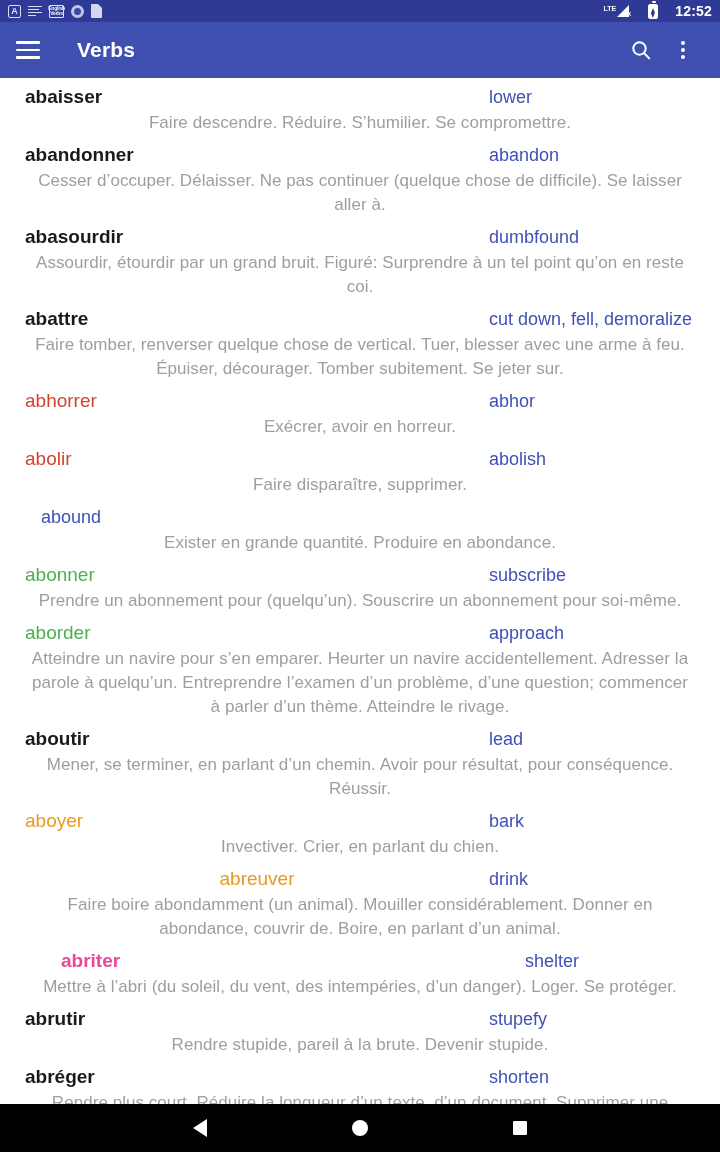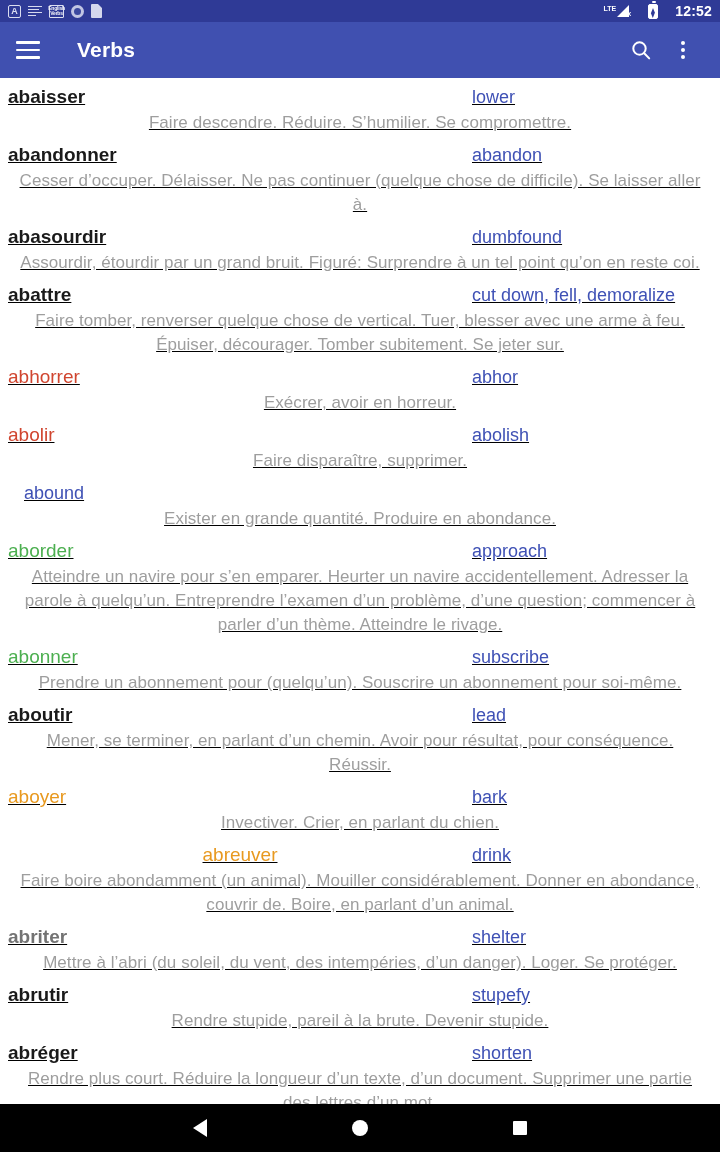--- a/index.html
+++ b/index.html
@@ -246,23 +246,22 @@
 
   
   #list {
     flex: 1 1 auto;
     background: #ffffff;
     overflow: hidden;
     padding-top: 2px;
     box-sizing: border-box;
   }
   .entry {
-    padding: 0 8px;
-    box-sizing: border-box;
-    text-decoration: underline;
+    padding: 0 25px;
+    box-sizing: border-box;
   }
   .entry-head {
     display: flex;
     align-items: baseline;
     justify-content: flex-start;
     padding-top: 5px;
   }
   .fr {
     font-size: 19px;
     font-weight: bold;
@@ -434,34 +433,34 @@
         <div class="def">Faire disparaître, supprimer.</div>
       </div>
       <div class="entry">
         <div class="entry-head">
           <span class="en" style="color: rgb(63, 81, 181); margin-left: 16px;">abound</span>
         </div>
         <div class="def">Exister en grande quantité. Produire en abondance.</div>
       </div>
       <div class="entry">
         <div class="entry-head">
+          <span class="fr" style="color: rgb(76, 175, 80); font-weight: normal;">abonner</span>
+          <span class="en" style="color: rgb(63, 81, 181);">subscribe</span>
+        </div>
+        <div class="def">Prendre un abonnement pour (quelqu’un). Souscrire un abonnement pour soi-même.</div>
+      </div>
+      <div class="entry">
+        <div class="entry-head">
           <span class="fr" style="color: rgb(76, 175, 80); font-weight: normal;">aborder</span>
           <span class="en" style="color: rgb(63, 81, 181);">approach</span>
         </div>
         <div class="def">Atteindre un navire pour s’en emparer. Heurter un navire accidentellement. Adresser la parole à quelqu’un. Entreprendre l’examen d’un problème, d’une question; commencer à parler d’un thème. Atteindre le rivage.</div>
       </div>
       <div class="entry">
         <div class="entry-head">
-          <span class="fr" style="color: rgb(76, 175, 80); font-weight: normal;">abonner</span>
-          <span class="en" style="color: rgb(63, 81, 181);">subscribe</span>
-        </div>
-        <div class="def">Prendre un abonnement pour (quelqu’un). Souscrire un abonnement pour soi-même.</div>
-      </div>
-      <div class="entry">
-        <div class="entry-head">
           <span class="fr" style="color: rgb(26, 26, 26); font-weight: bold;">aboutir</span>
           <span class="en" style="color: rgb(63, 81, 181);">lead</span>
         </div>
         <div class="def">Mener, se terminer, en parlant d’un chemin. Avoir pour résultat, pour conséquence. Réussir.</div>
       </div>
       <div class="entry">
         <div class="entry-head">
           <span class="fr" style="color: rgb(232, 153, 31); font-weight: normal;">aboyer</span>
           <span class="en" style="color: rgb(63, 81, 181);">bark</span>
         </div>
@@ -469,21 +468,21 @@
       </div>
       <div class="entry">
         <div class="entry-head">
           <span class="fr" style="color: rgb(232, 153, 31); font-weight: normal; text-align: center;">abreuver</span>
           <span class="en" style="color: rgb(63, 81, 181);">drink</span>
         </div>
         <div class="def">Faire boire abondamment (un animal). Mouiller considérablement. Donner en abondance, couvrir de. Boire, en parlant d’un animal.</div>
       </div>
       <div class="entry">
         <div class="entry-head">
-          <span class="fr" style="color: #737373; font-weight: bold;">abriter</span>
+          <span class="fr" style="color: #ec4899; font-weight: bold; margin-left: 36px;">abriter</span>
           <span class="en" style="color: rgb(63, 81, 181);">shelter</span>
         </div>
         <div class="def">Mettre à l’abri (du soleil, du vent, des intempéries, d’un danger). Loger. Se protéger.</div>
       </div>
       <div class="entry">
         <div class="entry-head">
           <span class="fr" style="color: rgb(26, 26, 26); font-weight: bold;">abrutir</span>
           <span class="en" style="color: rgb(63, 81, 181);">stupefy</span>
         </div>
         <div class="def">Rendre stupide, pareil à la brute. Devenir stupide.</div>

